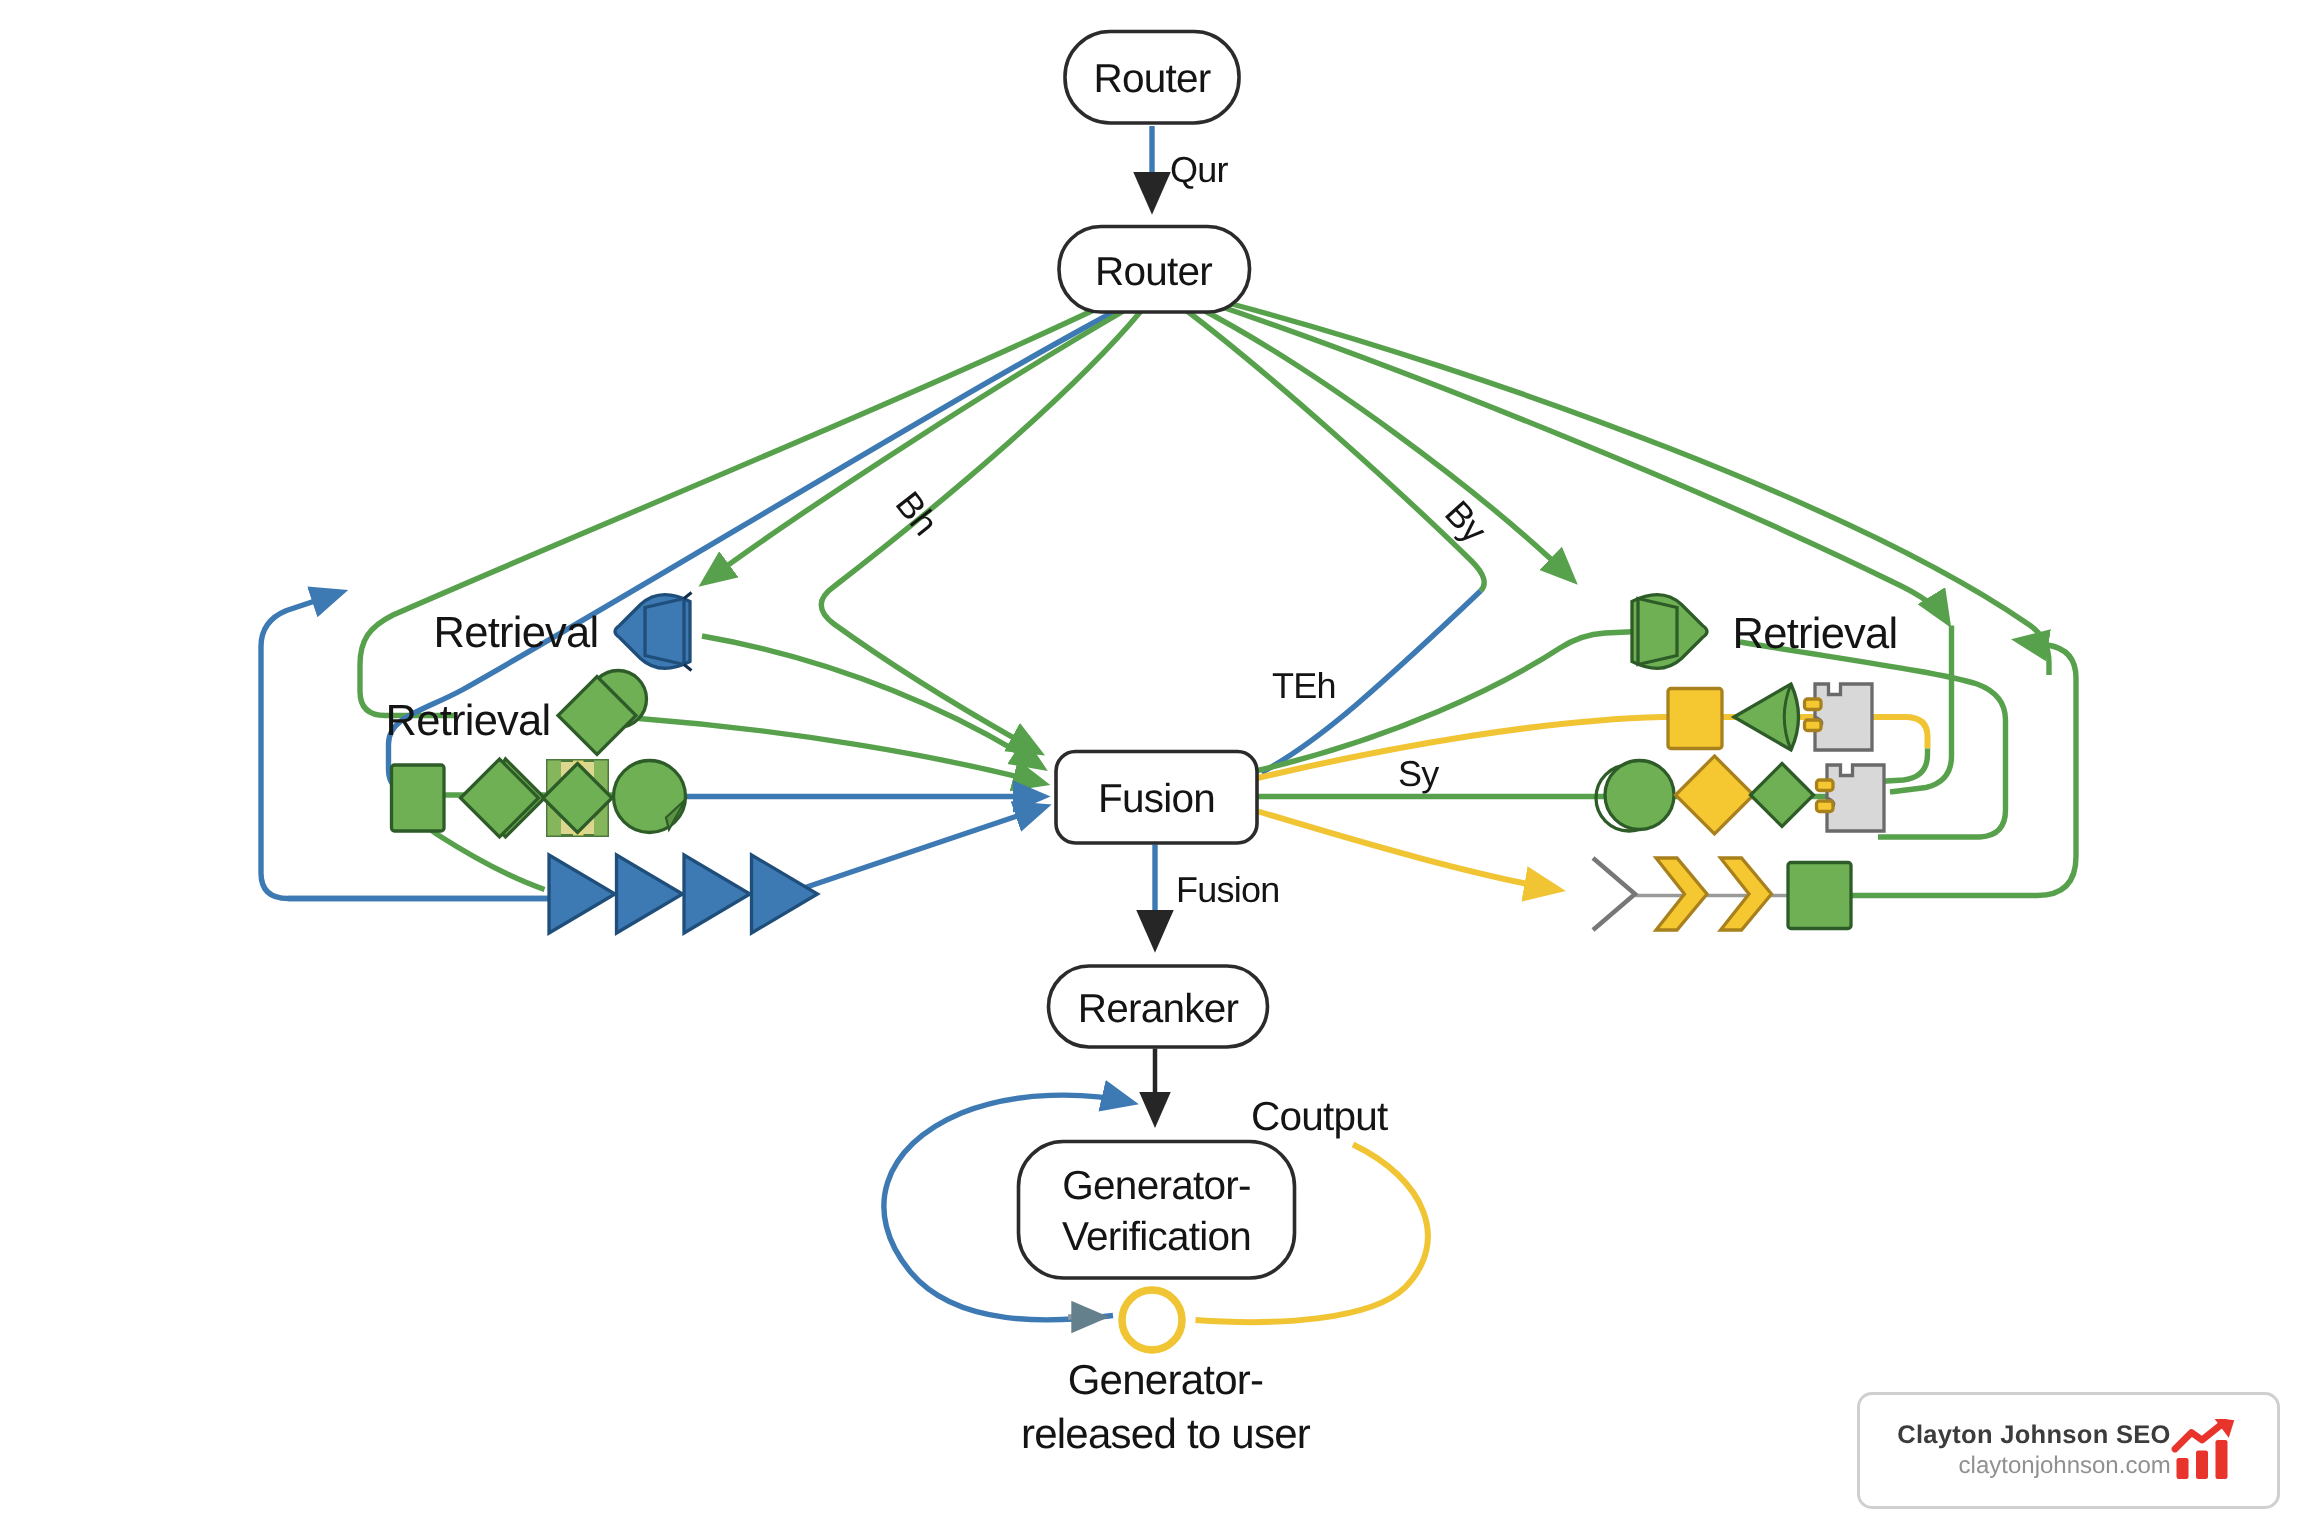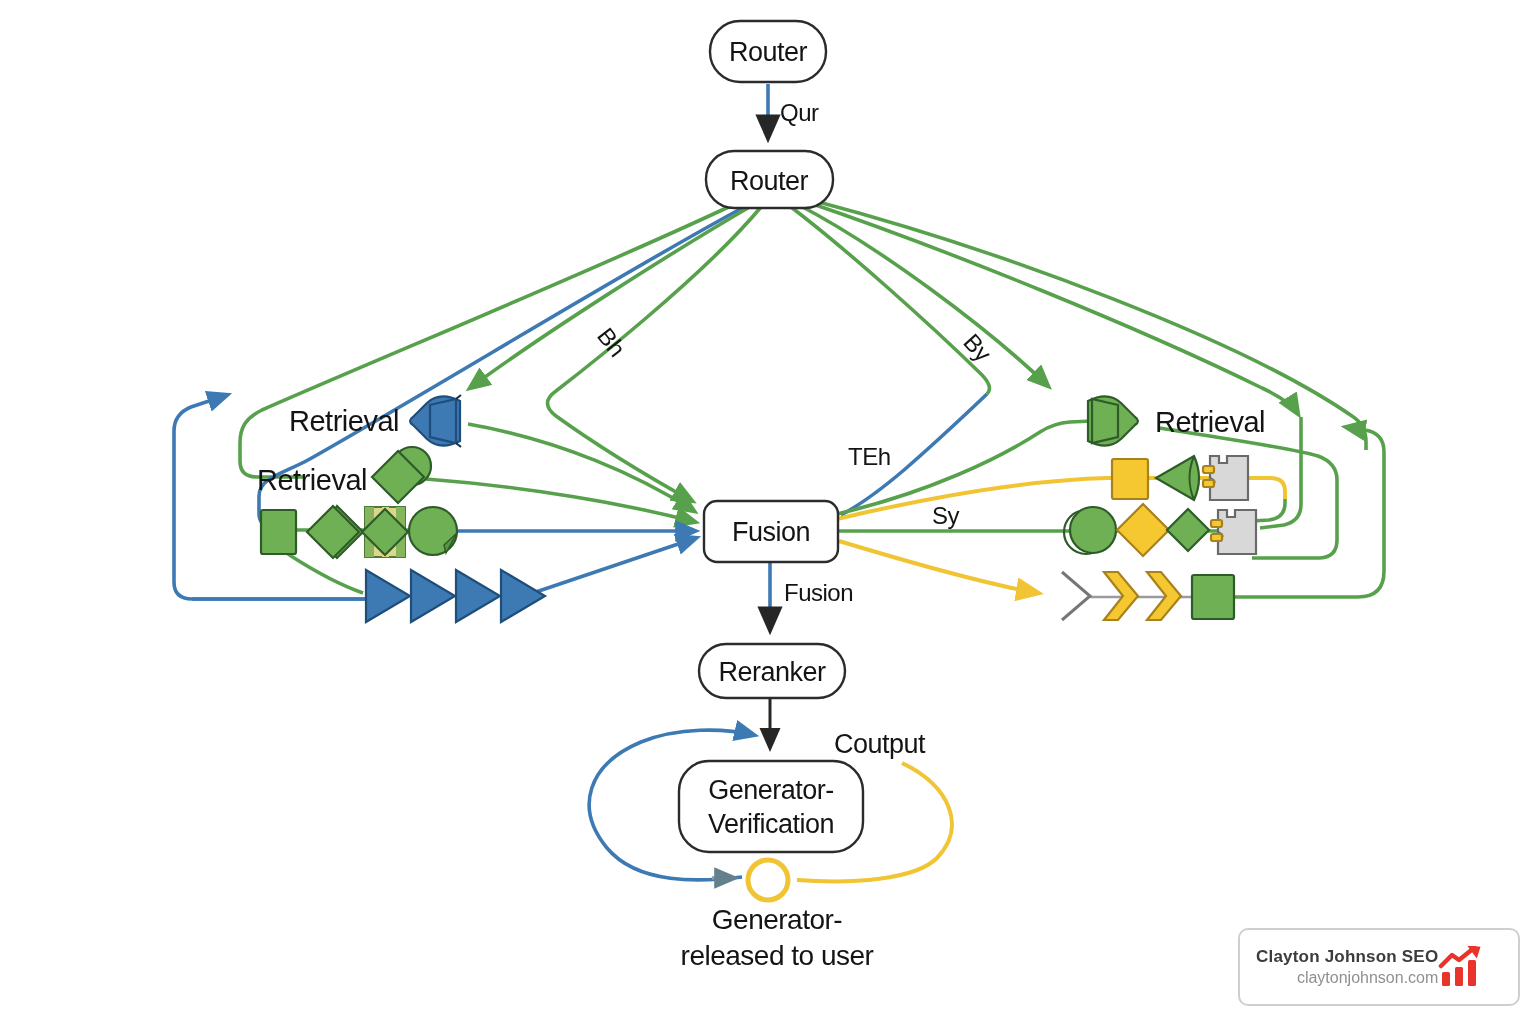--- a/index.html
+++ b/index.html
@@ -18,21 +18,21 @@
   .rt{font-family:"Liberation Sans",sans-serif;font-size:29px;fill:#141414;text-anchor:middle;letter-spacing:-0.5px;}
   .el{font-family:"Liberation Sans",sans-serif;font-size:24px;fill:#141414;letter-spacing:-0.5px;}
   .cap{font-family:"Liberation Sans",sans-serif;font-size:28px;fill:#141414;text-anchor:middle;letter-spacing:-0.5px;}
   .gshape{fill:var(--greenfill);stroke:#2e5c28;stroke-width:2.2;}
   .yshape{fill:var(--yellowfill);stroke:#a8811c;stroke-width:2.2;}
   .bshape{fill:var(--blue);stroke:#1f4e7a;stroke-width:2.2;}
   .grayshape{fill:#d8d8d8;stroke:#6a6a6a;stroke-width:2.2;}
   
   .badge{position:absolute;left:1238px;top:928px;width:282px;height:78px;
          background:#ffffff;border:2px solid #cfcfcf;border-radius:10px;
-         box-sizing:border-box;display:flex;align-items:center;justify-content:flex-start;
+         box-sizing:border-box;display:flex;align-items:center;justify-content:center;
          padding:0 16px;gap:0;}
   .badge-text{display:flex;flex-direction:column;align-items:flex-end;line-height:1.25;}
   .badge-title{font-size:17px;font-weight:bold;color:#3c3c3c;letter-spacing:0.2px;}
   .badge-domain{font-size:16px;color:#909090;}
 </style>
 </head>
 <body style="--blue: #3d79b3; --green: #58a14c; --yellow: #f0c433; --greenfill: #6fb054; --yellowfill: #f5c832;">
 
 <div id="stage">
 <svg viewBox="0 0 1536 1024" width="1536" height="1024">

